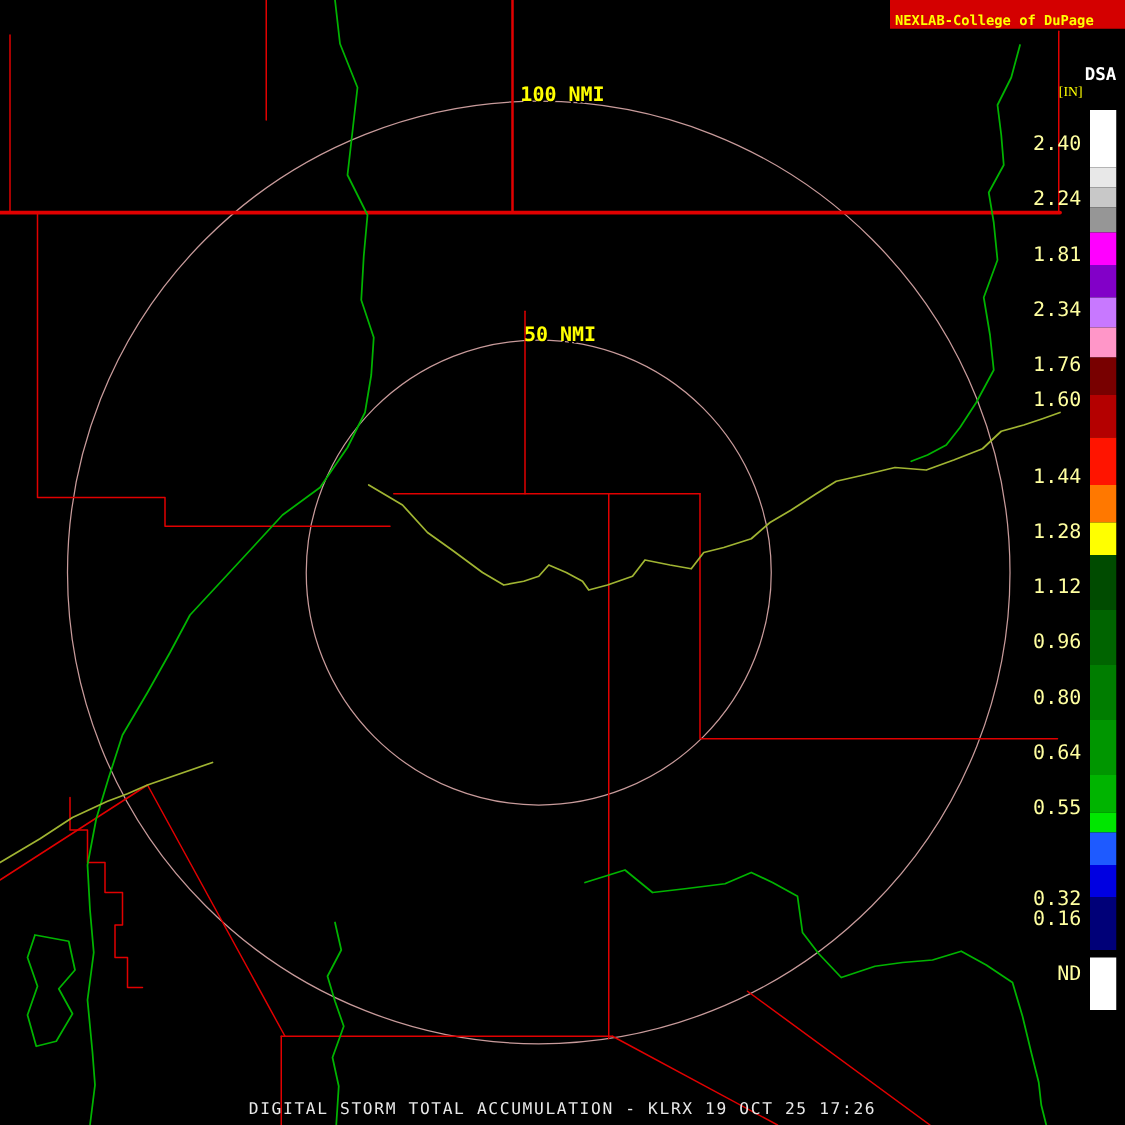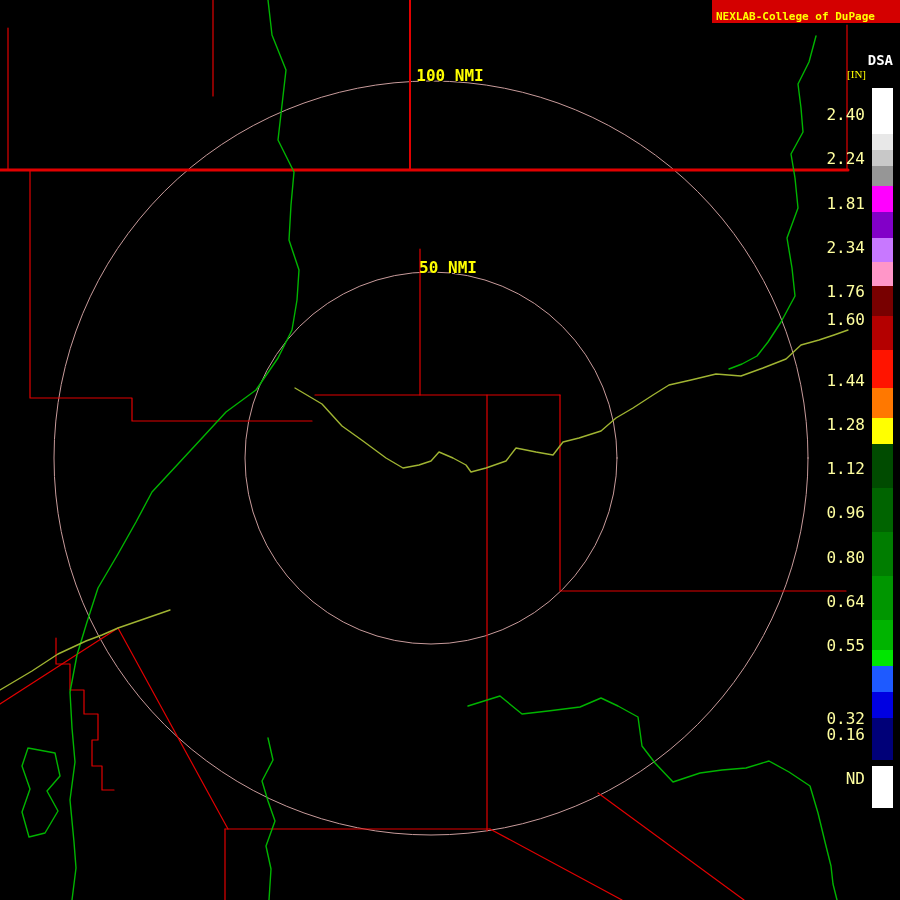--- a/index.html
+++ b/index.html
@@ -155,13 +155,14 @@
       <div class="cb-label" style="top: 461px;">1.12</div>
       <div class="cb-label" style="top: 505px;">0.96</div>
       <div class="cb-label" style="top: 550px;">0.80</div>
       <div class="cb-label" style="top: 594px;">0.64</div>
       <div class="cb-label" style="top: 638px;">0.55</div>
       <div class="cb-label" style="top: 683px; margin-top: 28px;">0.32</div>
       <div class="cb-label" style="top: 727px;">0.16</div>
       <div class="cb-label" style="top: 771px;">ND</div>
     </div>
 
+  <div class="status">DIGITAL STORM TOTAL ACCUMULATION - KLRX 19 OCT 25 17:26</div>
 </div>
 
 </body></html>

